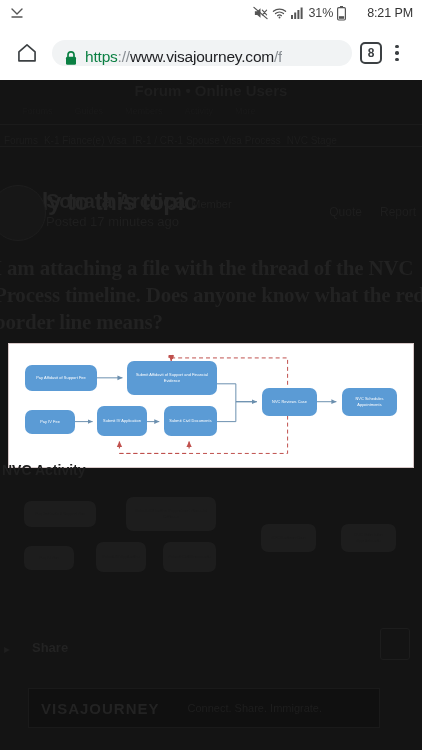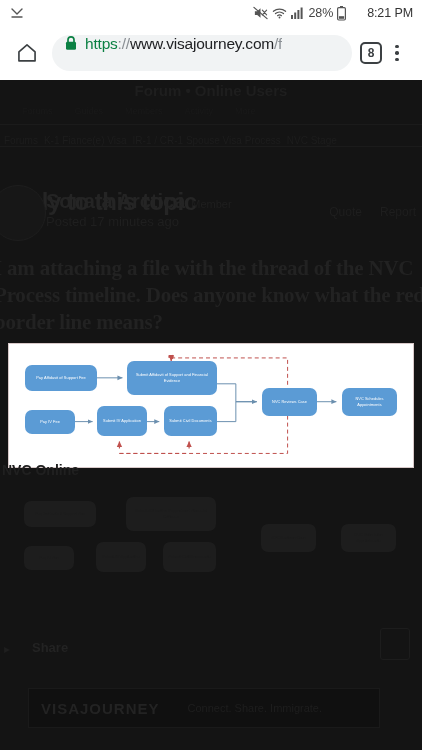--- a/index.html
+++ b/index.html
@@ -68,26 +68,26 @@
     align-items: center;
     padding: 0 10px;
   }
   .home-btn {
     width: 34px; height: 34px;
     display: flex; align-items: center; justify-content: center;
     flex: 0 0 auto;
   }
   .omnibox {
     flex: 1 1 auto;
-    height: 36px;
+    height: 26px;
     margin: 0 6px 0 8px;
     background: #f1f3f4;
     border-radius: 18px;
     display: flex;
-    align-items: flex-start;
+    align-items: flex-end;
     padding: 0 12px;
     overflow: hidden;
     min-width: 0;
   }
   .lock-wrap {
     flex: 0 0 auto;
     display: flex; align-items: center;
     margin-right: 7px;
   }
   .url-text {
@@ -347,21 +347,21 @@
         <path d="M3.7 7.6 A6.6 6.6 0 0 1 12.3 7.6" stroke="#555" stroke-width="1.3" fill="none" stroke-linecap="round"></path>
         <path d="M5.9 9.9 A3.2 3.2 0 0 1 10.1 9.9" stroke="#555" stroke-width="1.3" fill="none" stroke-linecap="round"></path>
         <circle cx="8" cy="11.8" r="1" fill="#555"></circle>
       </svg>
       <svg class="sb-icon" width="13" height="14" viewBox="0 0 13 14">
         <rect x="0" y="9" width="2" height="4" fill="#555"></rect>
         <rect x="3.2" y="6.5" width="2" height="6.5" fill="#555"></rect>
         <rect x="6.4" y="4" width="2" height="9" fill="#555"></rect>
         <rect x="9.6" y="1.5" width="2" height="11.5" fill="#555"></rect>
       </svg>
-      <span class="sb-battery-pct">28%</span>
+      <span class="sb-battery-pct">31%</span>
       <svg class="sb-icon" width="9" height="15" viewBox="0 0 9 15">
         <rect x="3" y="0" width="3" height="1.6" fill="#555"></rect>
         <rect x="0.6" y="1.6" width="7.8" height="12.4" rx="1.2" fill="none" stroke="#555" stroke-width="1.2"></rect>
         <rect x="1.9" y="10.2" width="5.2" height="2.6" fill="#555"></rect>
       </svg>
       <span class="sb-clock">8:21 PM</span>
     </div>
   </div>
 
   <div class="toolbar">
@@ -459,21 +459,21 @@
 
       <div class="node" style="left:16px; top:21px; width:72px; height:26px;">Pay Affidavit of Support Fee</div>
       <div class="node" style="left:118px; top:17px; width:90px; height:34px;">Submit Affidavit of Support and Financial Evidence</div>
       <div class="node" style="left:16px; top:66px; width:50px; height:24px;">Pay IV Fee</div>
       <div class="node" style="left:88px; top:62px; width:50px; height:30px;">Submit IV Application</div>
       <div class="node" style="left:155px; top:62px; width:53px; height:30px;">Submit Civil Documents</div>
       <div class="node" style="left:253px; top:44px; width:55px; height:28px;">NVC Reviews Case</div>
       <div class="node" style="left:333px; top:44px; width:55px; height:28px;">NVC Schedules Appointments</div>
     </div>
 
-    <div class="dim-label">NVC Online</div>
+    <div class="dim-label">NVC Activity</div>
     <div class="dim-figure">
       <div class="node" style="left:16px; top:21px; width:72px; height:26px;">Pay Affidavit of Support Fee</div>
       <div class="node" style="left:118px; top:17px; width:90px; height:34px;">Submit Affidavit of Support and Financial Evidence</div>
       <div class="node" style="left:16px; top:66px; width:50px; height:24px;">Pay IV Fee</div>
       <div class="node" style="left:88px; top:62px; width:50px; height:30px;">Submit IV Application</div>
       <div class="node" style="left:155px; top:62px; width:53px; height:30px;">Submit Civil Documents</div>
       <div class="node" style="left:253px; top:44px; width:55px; height:28px;">NVC Reviews Case</div>
       <div class="node" style="left:333px; top:44px; width:55px; height:28px;">NVC Schedules Appointments</div>
     </div>
 

